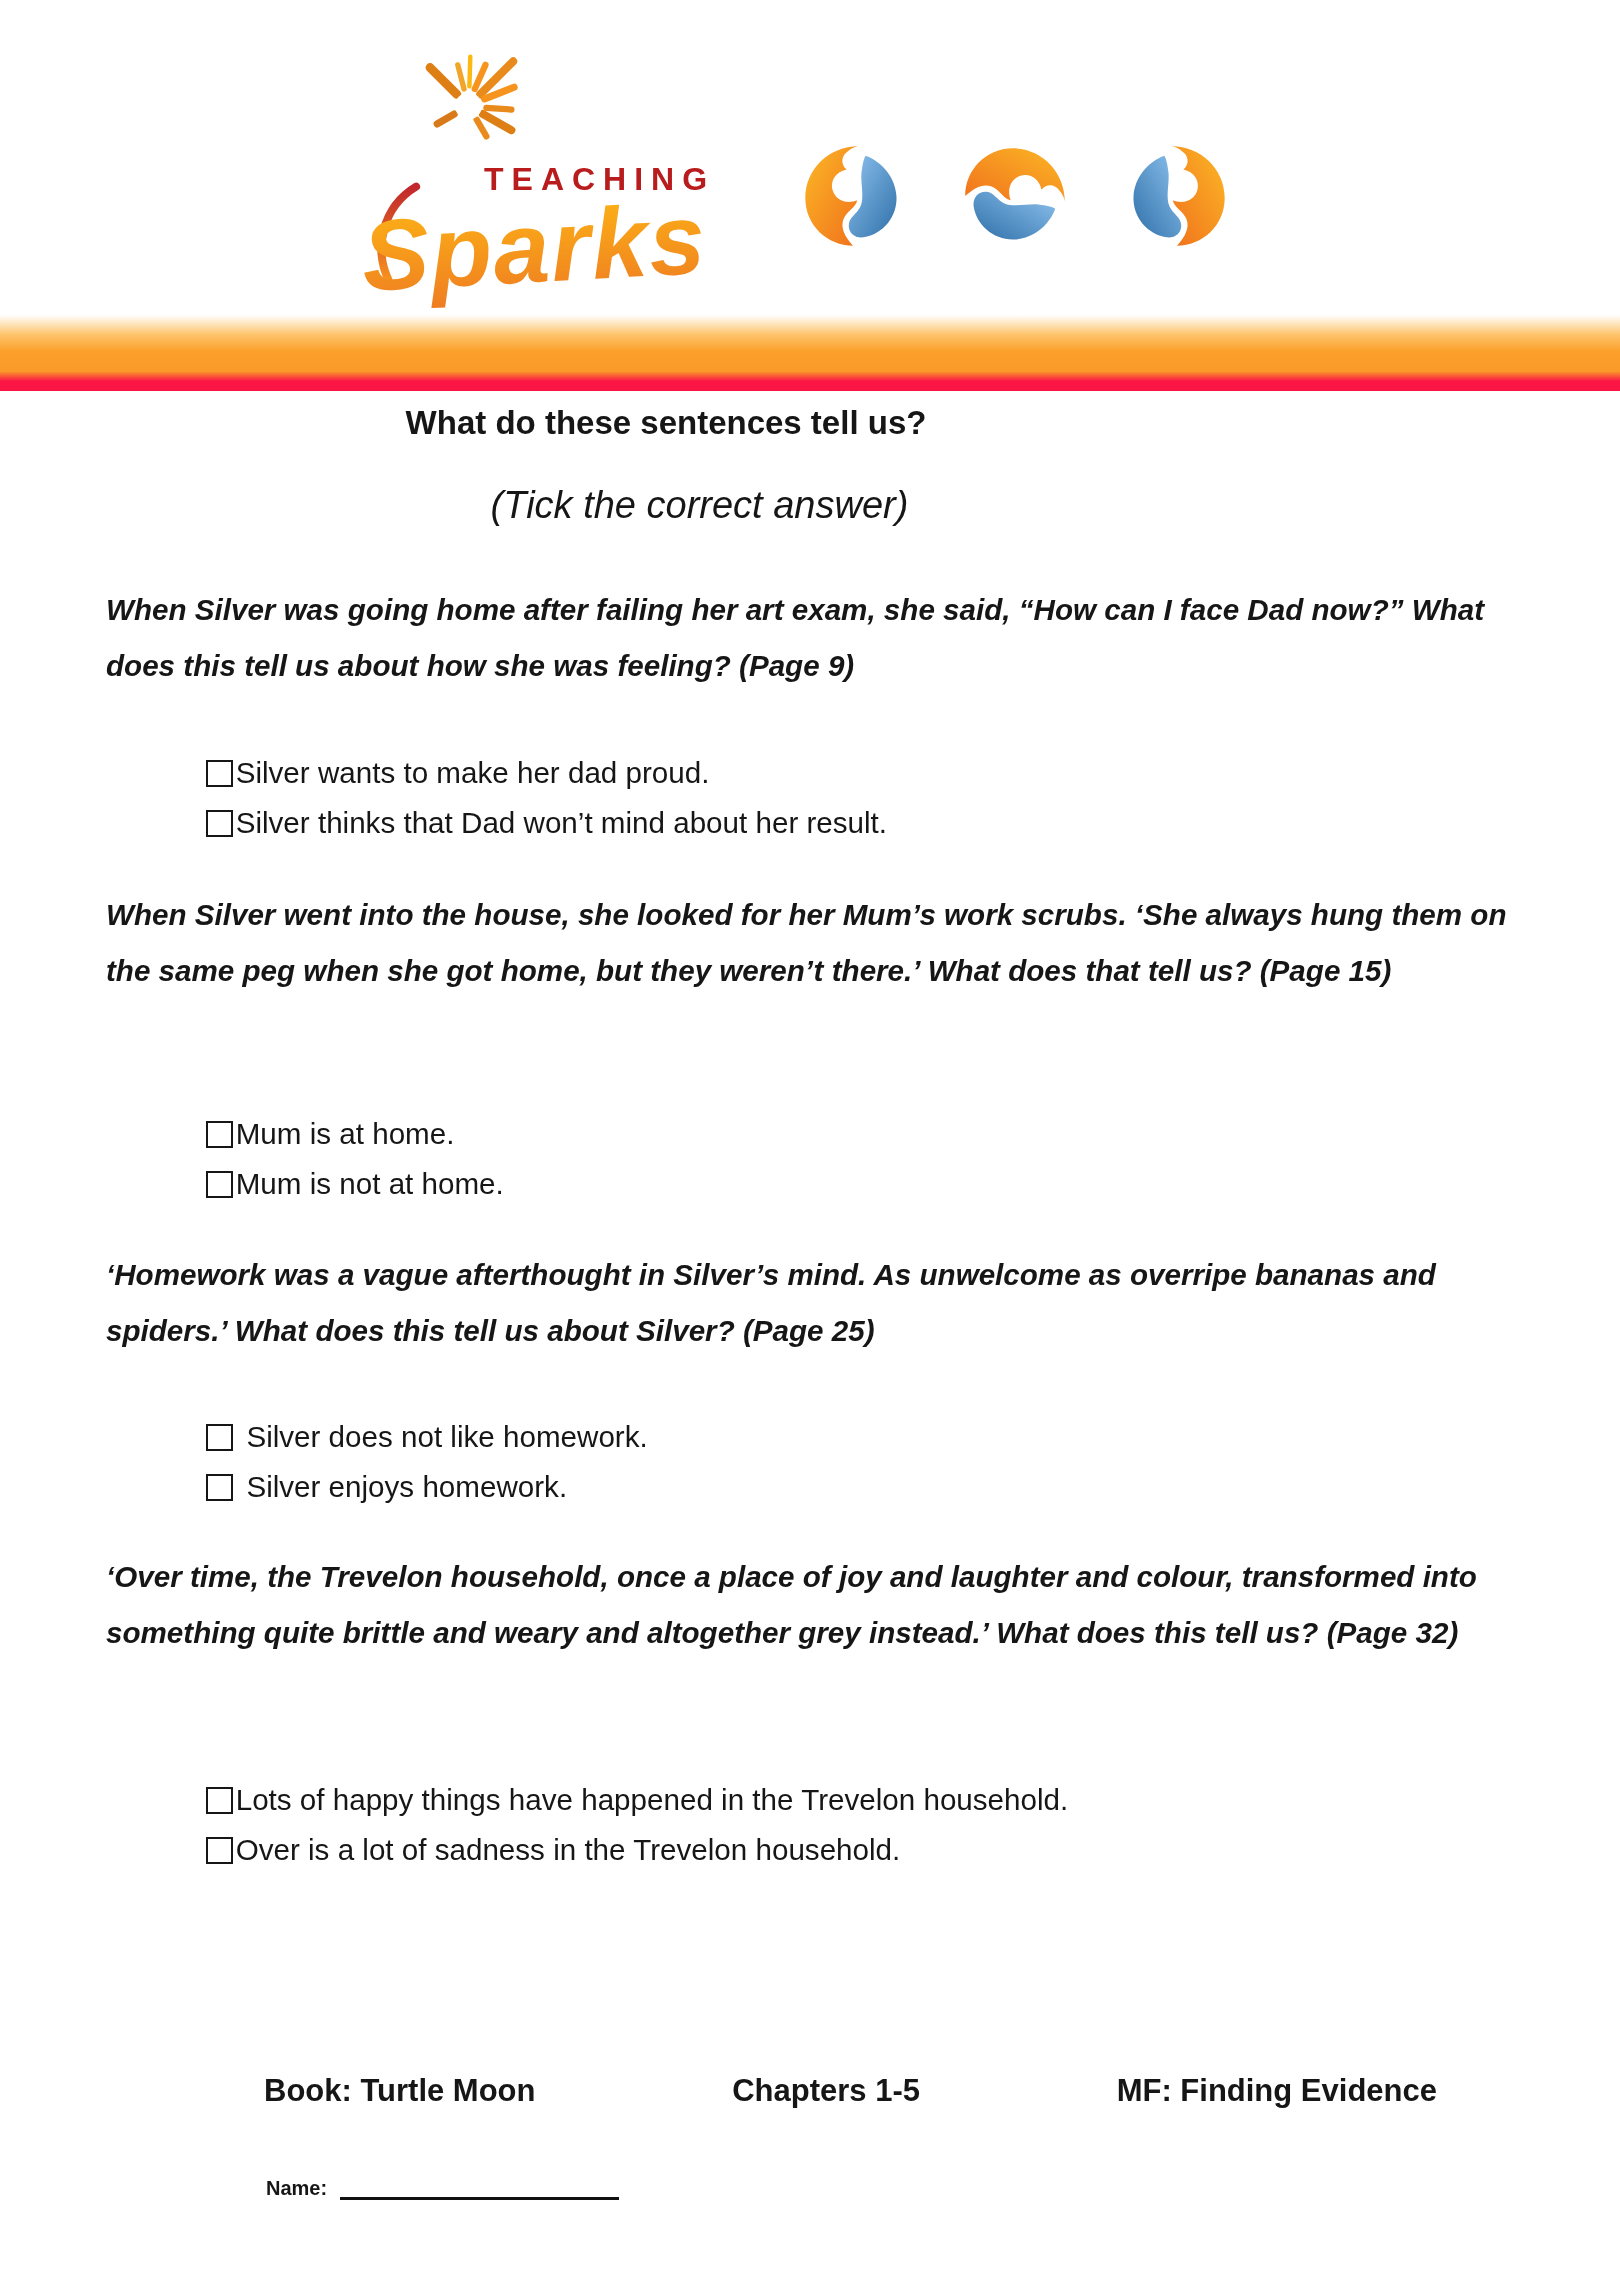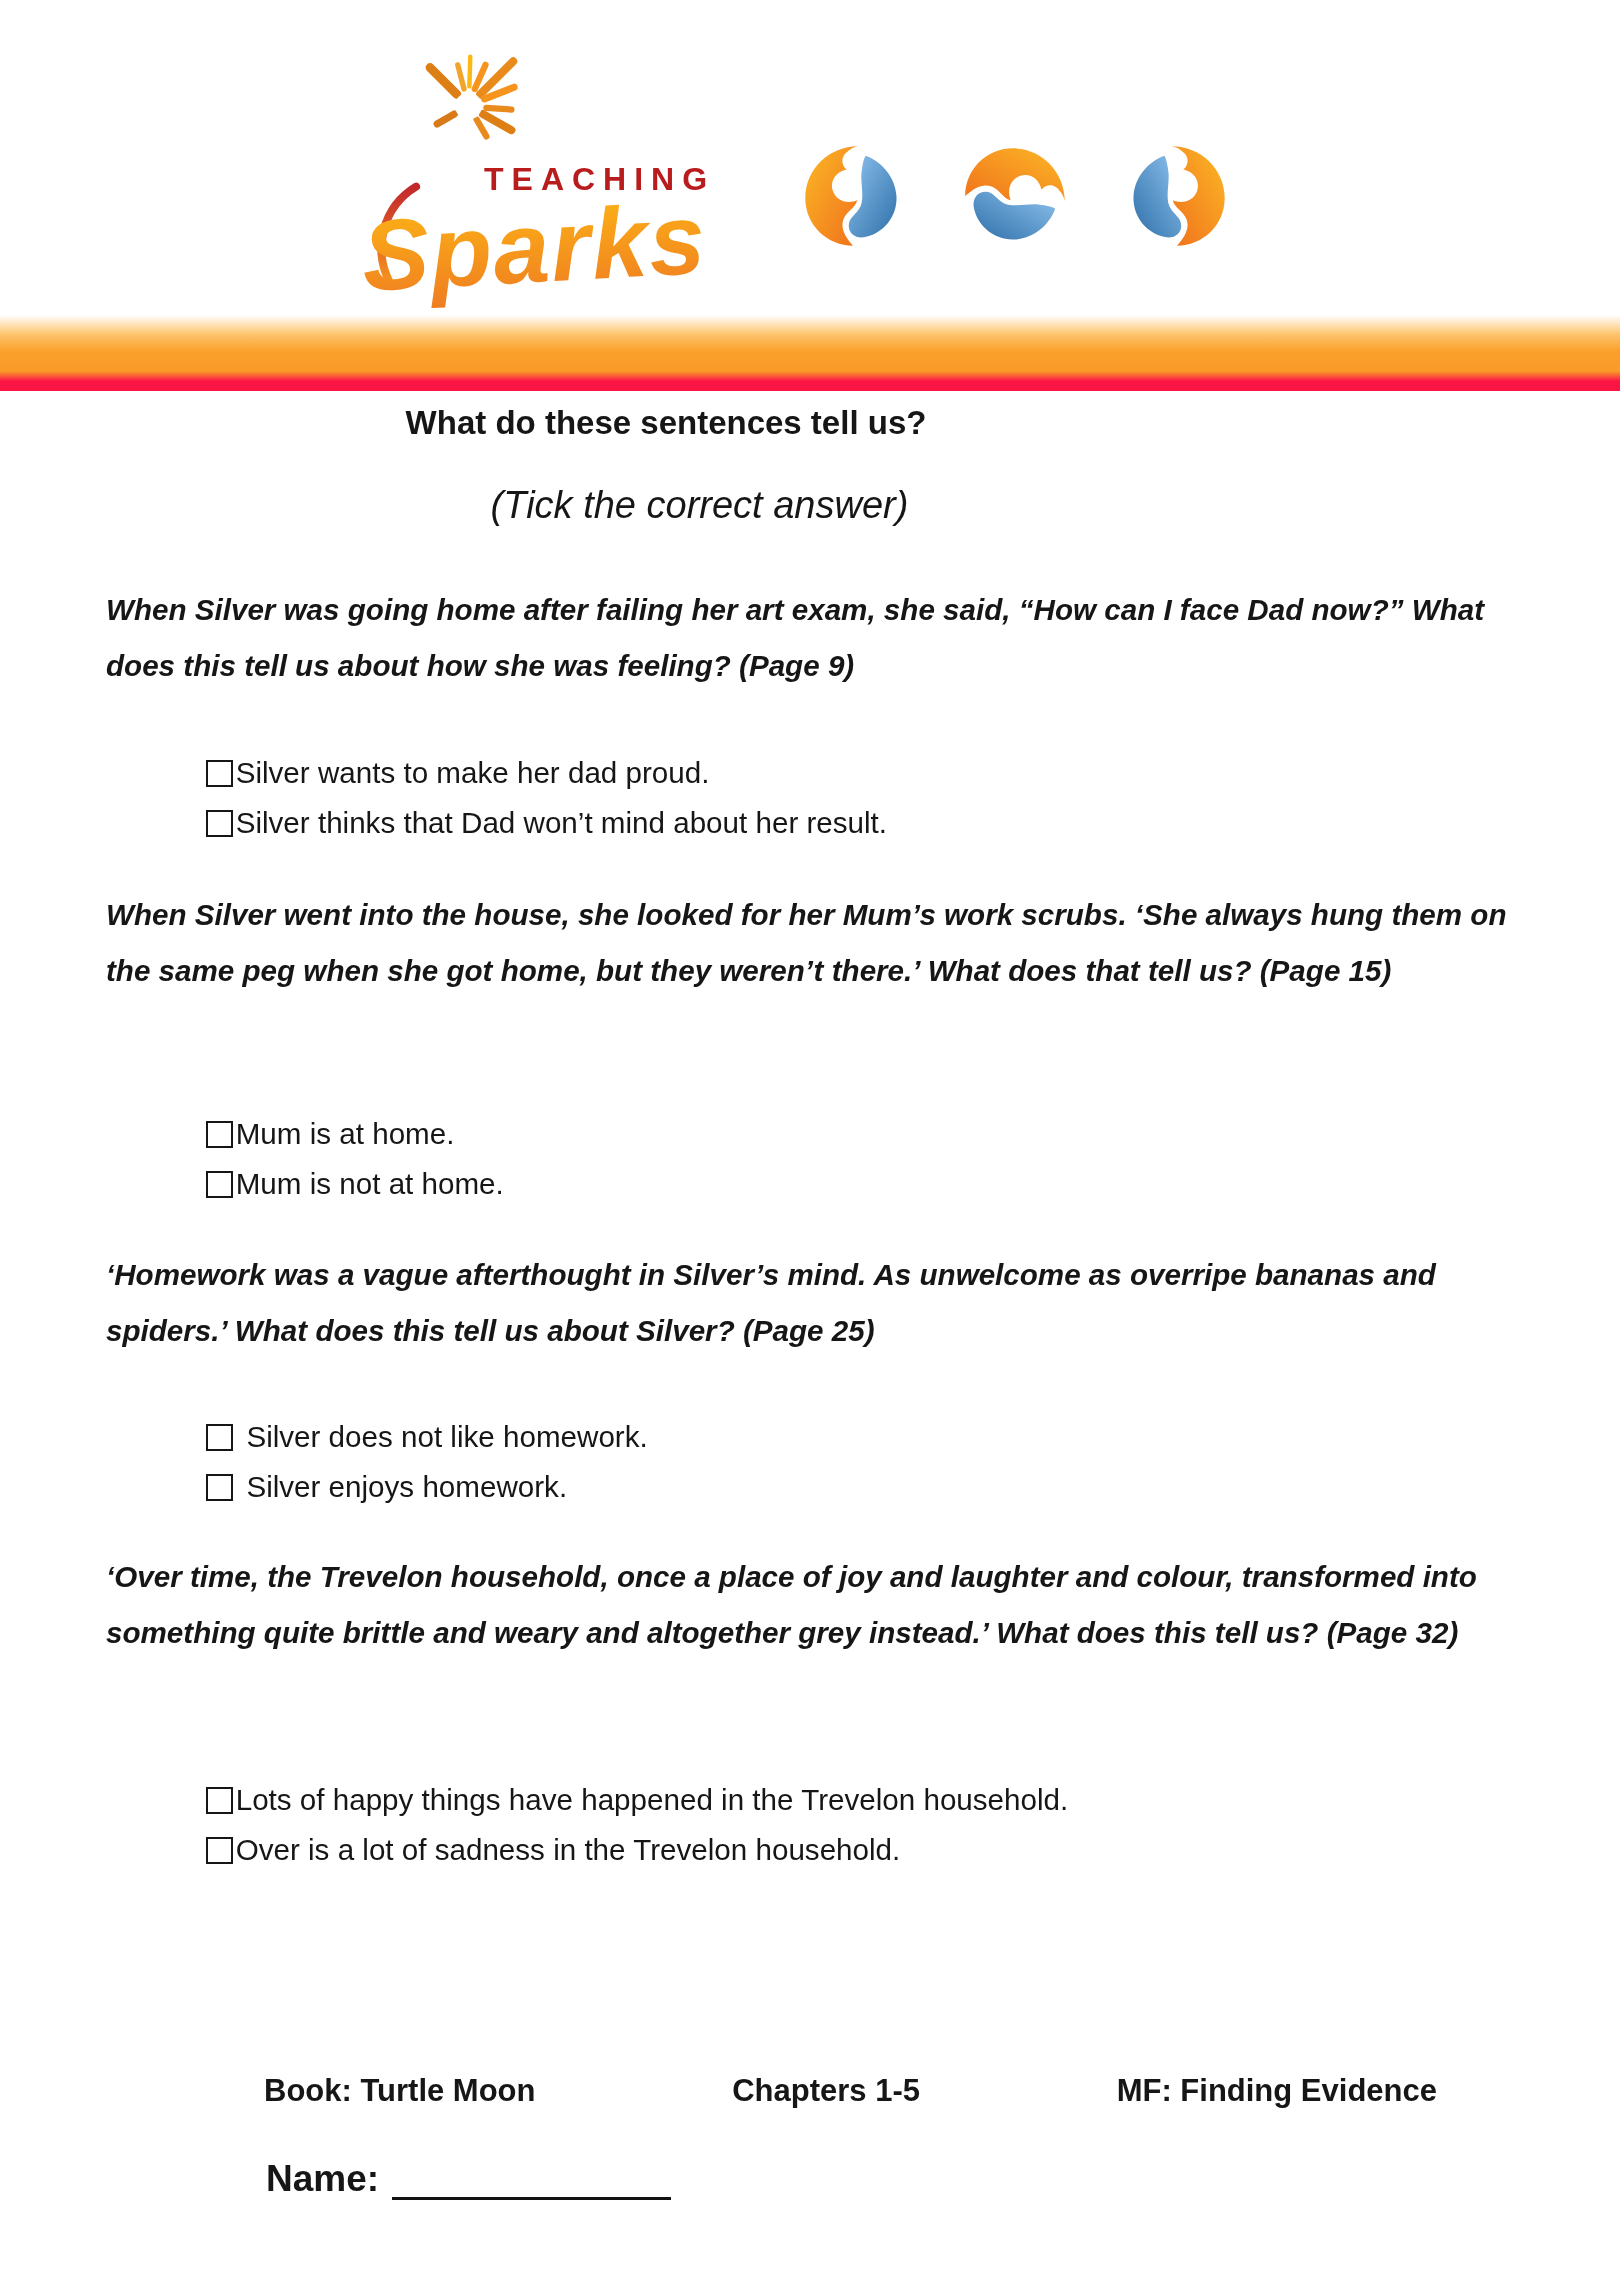--- a/index.html
+++ b/index.html
@@ -54,21 +54,21 @@
   .options.gapped .checkbox{margin-right:13.4px;}
   
   .footer-row{
     position:absolute;left:264px;top:2071px;width:1173px;
     display:flex;justify-content:space-between;
     font-size:31px;font-weight:700;line-height:39px;
   }
   .name-row{
     position:absolute;left:266px;top:2164px;height:36px;
     display:flex;align-items:flex-end;
-    font-size:37px;font-weight:700;
+    font-size:20px;font-weight:700;
   }
   .name-line{
     display:inline-block;width:279px;height:30px;margin-left:12.5px;
     border-bottom:3.6px solid #111111;
   }
 </style>
 </head>
 <body>
 
 <div class="page">

